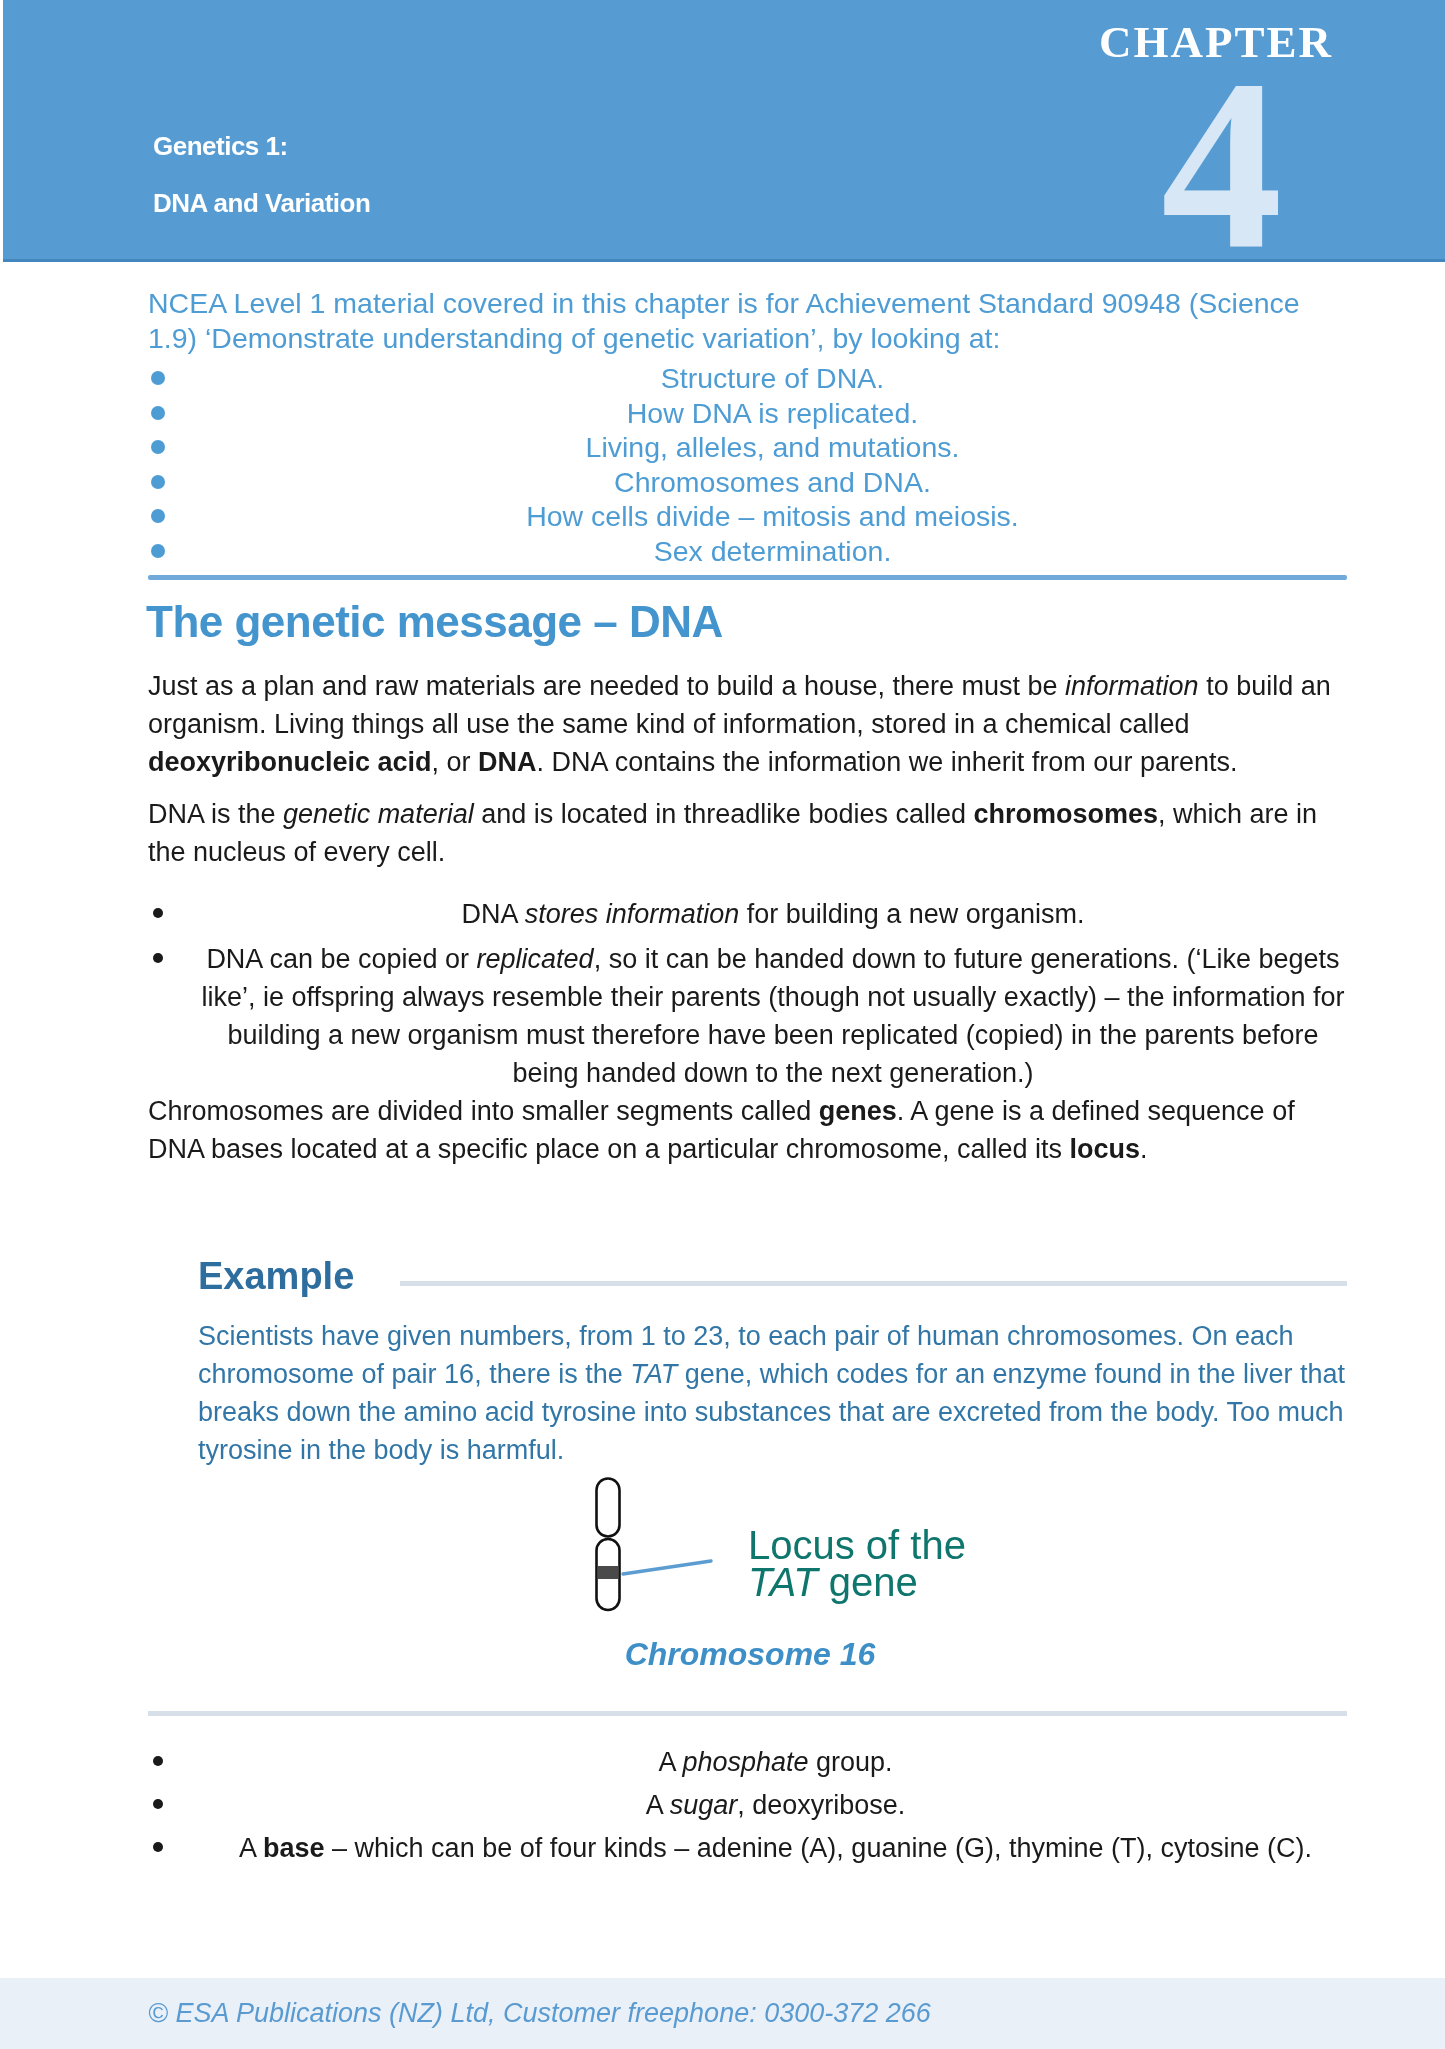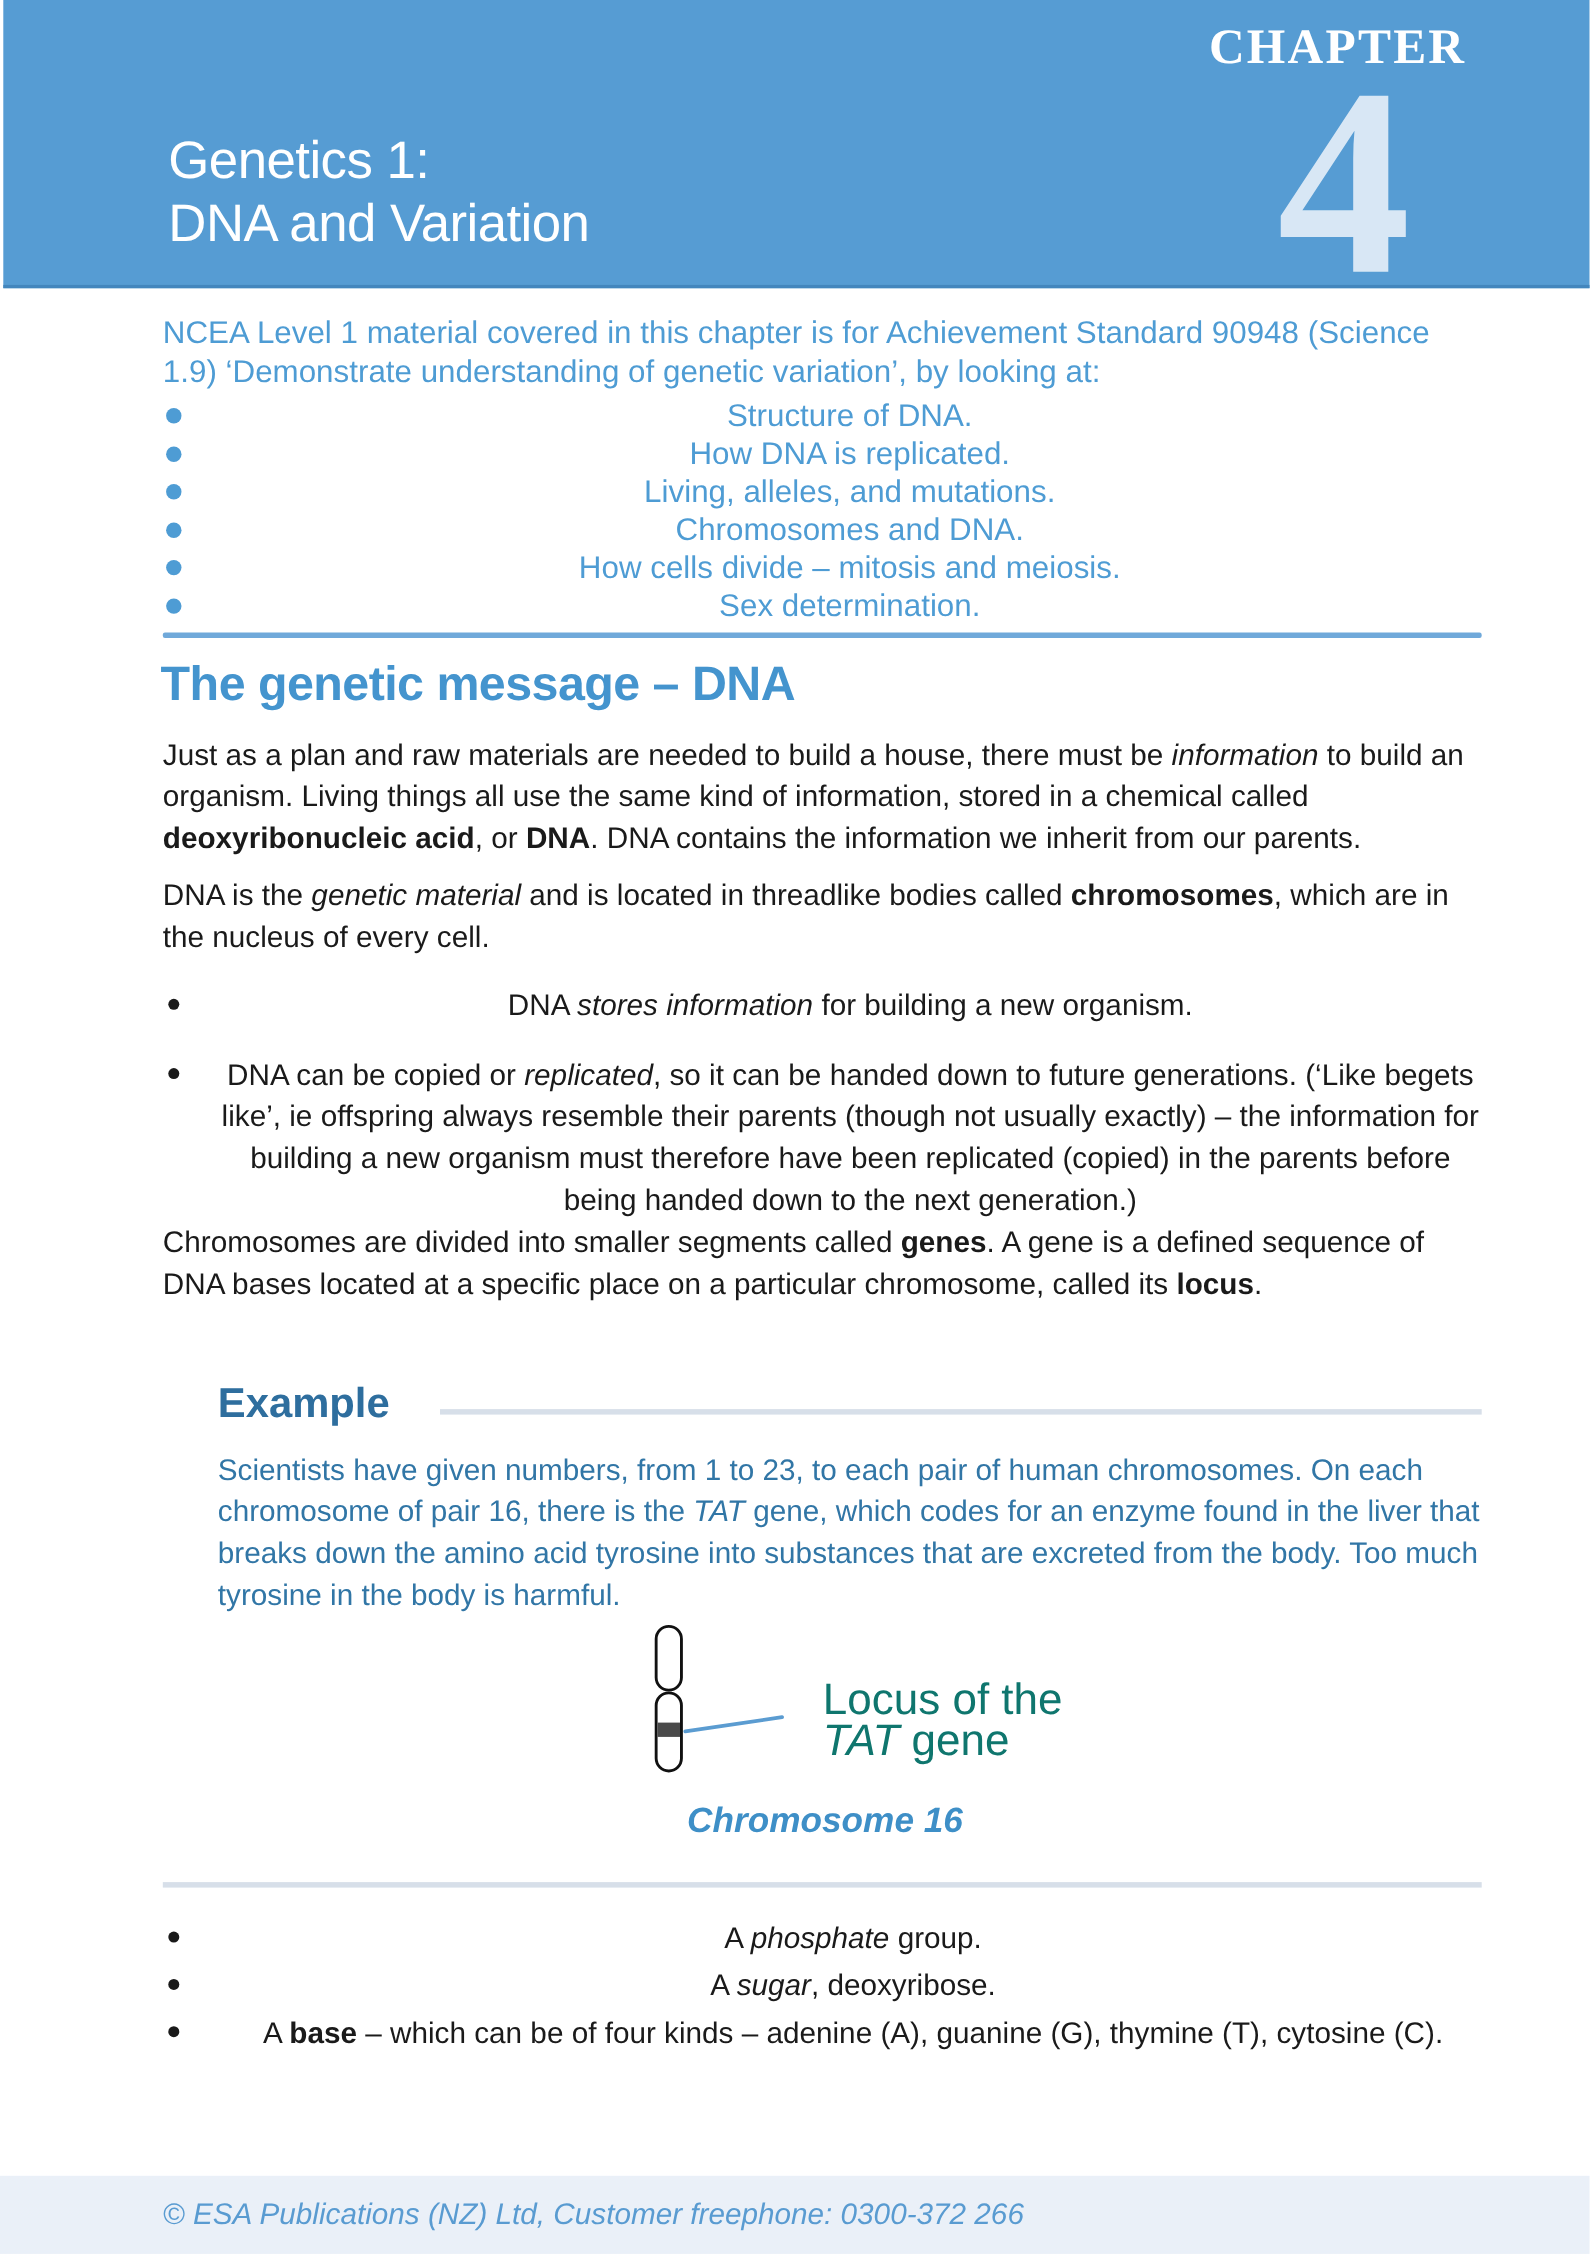--- a/index.html
+++ b/index.html
@@ -21,22 +21,22 @@
     position: absolute;
     left: 3px; top: 0;
     width: 1442px; height: 259px;
     background: var(--band-blue, #569CD3);
     border-bottom: 3px solid var(--band-edge, #4386BD);
   }
   .chapter-title {
     position: absolute;
     left: 150px; top: 118px;
     color: #ffffff;
-    font-size: 48px;
-    font-weight: normal;
+    font-size: 26px;
+    font-weight: bold;
     line-height: 57px;
     letter-spacing: -0.5px;
   }
   .chapter-label {
     position: absolute;
     right: 112px; top: 16px;
     color: #ffffff;
     font-family: "Liberation Serif", serif;
     font-weight: bold;
     font-size: 45px;
@@ -92,21 +92,21 @@
     position: absolute;
     left: 148px; top: 667px;
     width: 1200px;
     font-size: 27px;
     line-height: 38px;
   }
   .bodycopy p { margin: 0; }
   .bodycopy p.p1 { margin-bottom: 14px; }
   .bodycopy p.p2 { margin-bottom: 24px; }
   .bodycopy ul.dotted { margin-top: 0; }
-  .bodycopy ul.dotted li { margin-bottom: 25px; padding-left: 50px; }
+  .bodycopy ul.dotted li { margin-bottom: 7px; padding-left: 50px; }
   .bodycopy ul.dotted li:last-child { margin-bottom: 0; }
   .bodycopy .dot { width: 10px; height: 10px; top: 13px; left: 5px; }
 
   
   .example-heading {
     position: absolute;
     left: 198px; top: 1255px;
     color: var(--example-heading-blue, #2E6E9E);
     font-size: 38px;
     font-weight: bold;

